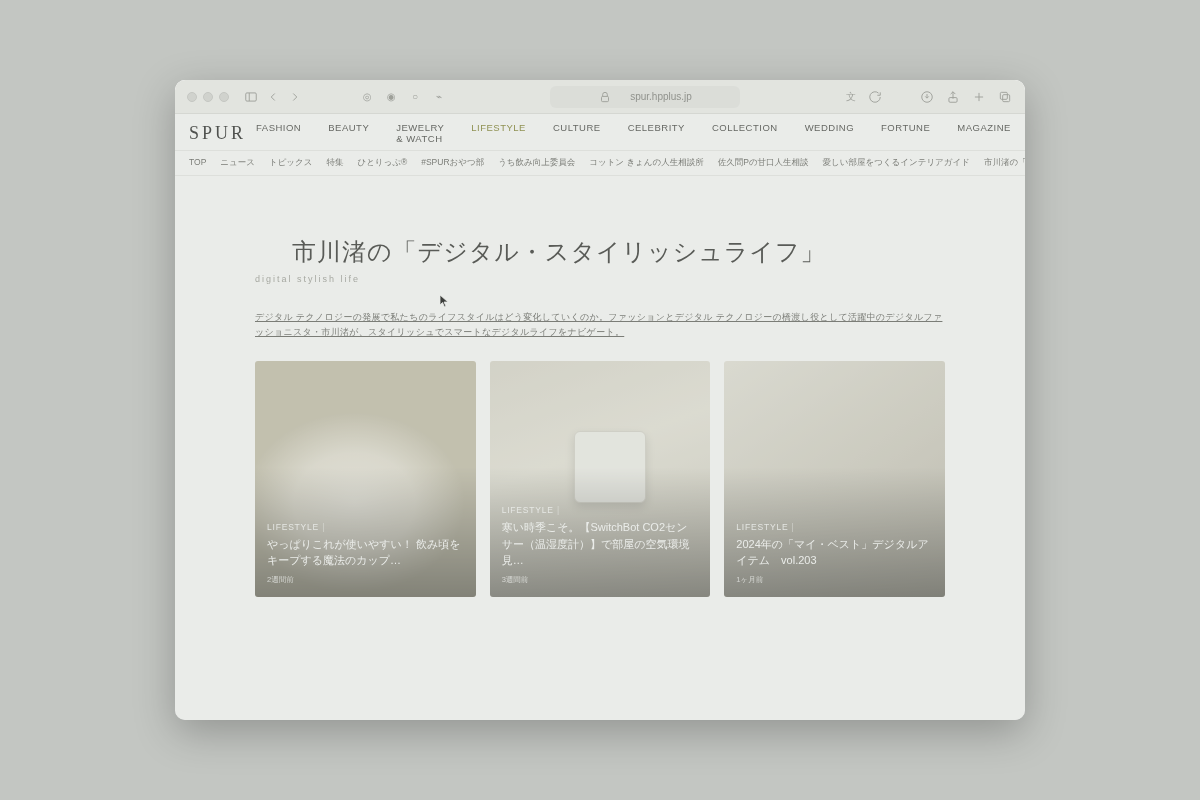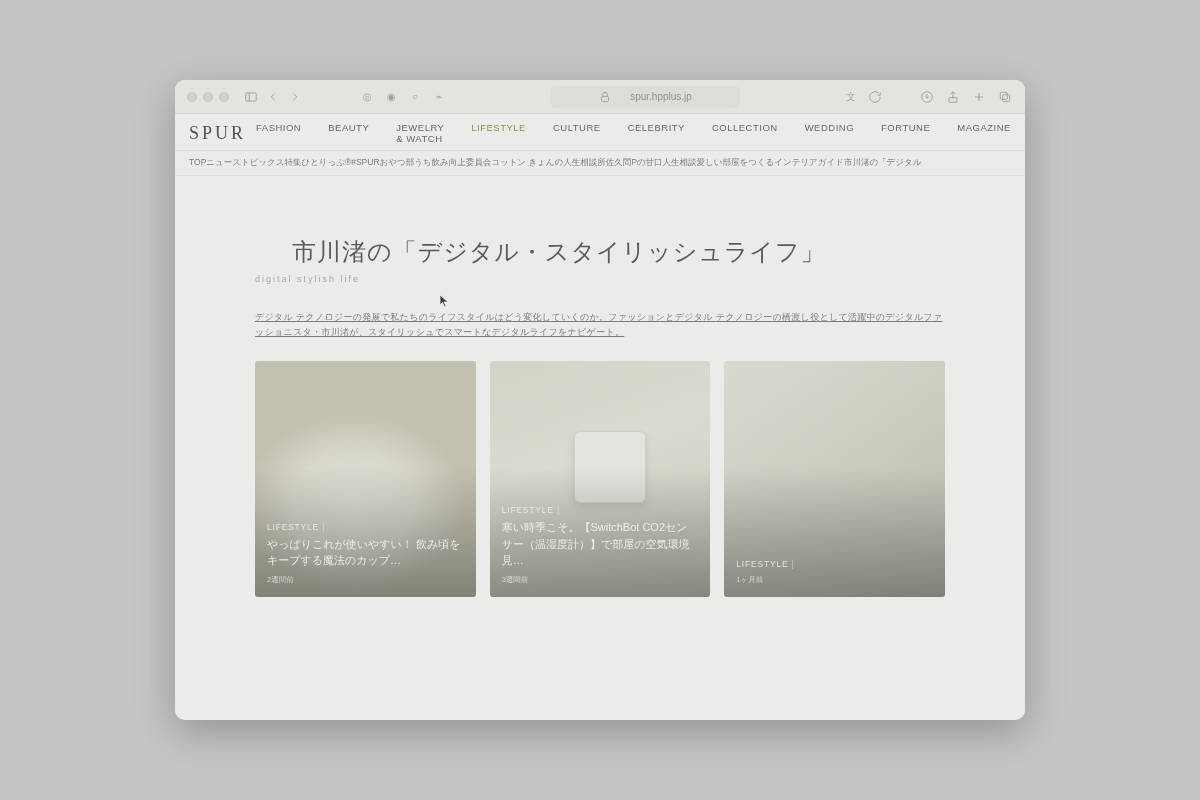--- a/index.html
+++ b/index.html
@@ -65,21 +65,21 @@
 }
 .main-nav {
   display:flex; gap: 27px; margin-left:auto;
   font-size: 9.5px; letter-spacing:0.5px; color:#3b3b39;
 }
 .main-nav span { cursor:pointer; }
 .main-nav .active { color:#7a7a22; }
 .main-nav .sdgs { color:#b29a27; }
 
 .sub-nav {
-  display:flex; 
+  display:flex; gap: 14px;
   padding: 6px 14px;
   font-size: 8.5px;
   color:#5a5a56;
   border-bottom: 1px solid #ececea;
   white-space:nowrap;
   overflow:hidden;
 }
 .sub-nav span { cursor:pointer;}
 
 
@@ -291,20 +291,21 @@
         <div class="txt">
           <div class="card-cat">LIFESTYLE</div>
           <div class="card-title">寒い時季こそ。【SwitchBot CO2センサー（温湿度計）】で部屋の空気環境見…</div>
           <div class="card-time">3週間前</div>
         </div>
       </a>
       <a class="card gadgets">
         <div class="grad"></div>
         <div class="txt">
           <div class="card-cat">LIFESTYLE</div>
+          <div class="card-title">2024年の「マイ・ベスト」デジタルアイテム　vol.203</div>
           <div class="card-time">1ヶ月前</div>
         </div>
       </a>
     </div>
   </div>
 
   <svg class="cursor" style="left:264px; top:214px" viewBox="0 0 10 14">
     <path d="M1 1 L1 11 L3.5 8.5 L5.5 13 L7 12.3 L5 8 L9 8 Z" fill="#000" stroke="#fff" stroke-width="0.8"></path>
   </svg>
 </div>

